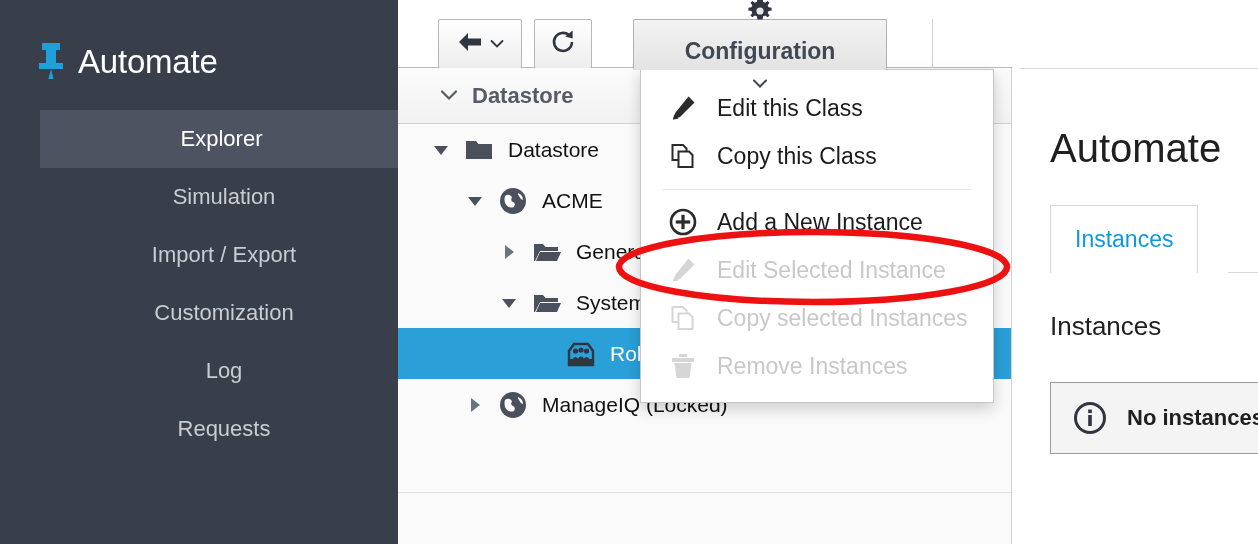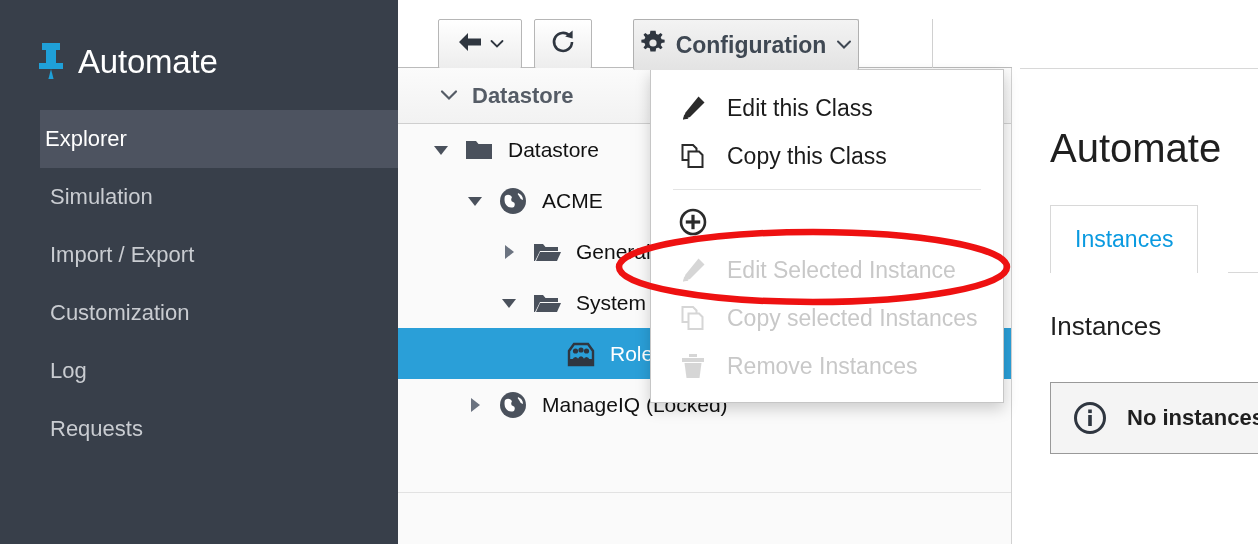--- a/index.html
+++ b/index.html
@@ -13,20 +13,21 @@
     overflow: hidden;
     font-family: "Liberation Sans", sans-serif;
     -webkit-font-smoothing: antialiased;
   }
   #app {
     position: relative;
     width: 1258px;
     height: 544px;
     overflow: hidden;
     background: #eab308;
+    text-align: center;
   }
 
   
   #sidebar {
     position: absolute;
     left: 0; top: 0;
     width: 398px;
     height: 544px;
     background: #383f4a;
     overflow: hidden;
@@ -110,27 +111,28 @@
     left: 40px; top: 19px;
     width: 84px; height: 50px;
     gap: 7px;
   }
   #btn-reload {
     left: 136px; top: 19px;
     width: 58px; height: 50px;
   }
   #btn-config {
     left: 235px; top: 19px;
-    width: 226px; height: 51px;
+    width: 254px; height: 51px;
     background: linear-gradient(to bottom, #f3f3f3 0%, #e3e3e3 100%);
     border-color: #b0b0b0;
     border-bottom: none;
     gap: 10px;
     padding: 0 16px;
     z-index: 60;
+    flex-direction: column;
   }
   #btn-config .cfg-label {
     font-size: 23px;
     font-weight: bold;
     color: #3f4853;
     white-space: nowrap;
   }
   .tb-sep {
     position: absolute;
     left: 534px;
@@ -212,21 +214,21 @@
   #tree-pane-border {
     position: absolute;
     left: 613px; top: 68px;
     width: 1px; height: 476px;
     background: #d2d2d2;
   }
 
   
   #config-menu {
     position: absolute;
-    left: 252px;
+    left: 242px;
     top: 69px;
     width: 354px;
     background: #ffffff;
     border: 1px solid #c6c6c6;
     box-shadow: 0 6px 14px rgba(0,0,0,0.18);
     box-sizing: border-box;
     padding: 14px 0 12px 0;
     z-index: 50;
   }
   .menu-item {
@@ -562,20 +564,21 @@
       <div class="menu-sep"></div>
 
       <div class="menu-item">
         <span class="mi-icon">
           <svg viewBox="0 0 28 28" width="28" height="28" xmlns="http://www.w3.org/2000/svg">
             <circle cx="14" cy="14" r="12" fill="none" stroke="#2b2b2b" stroke-width="2.6"></circle>
             <rect x="12.4" y="6.8" width="3.2" height="14.4" fill="#2b2b2b"></rect>
             <rect x="6.8" y="12.4" width="14.4" height="3.2" fill="#2b2b2b"></rect>
           </svg>
         </span>
+        <span class="mi-label">Add a New Instance</span>
       </div>
 
       <div class="menu-item disabled">
         <span class="mi-icon">
           <svg viewBox="0 0 28 28" width="28" height="28" xmlns="http://www.w3.org/2000/svg">
             <path d="M19.5 2.5 L25.5 8.5 L11 23 L4 25.5 L6.5 18.5 Z" fill="#d6d6d6"></path>
             <path d="M5.2 20.5 L9.5 24.8 L4 25.5 Z" fill="#d6d6d6"></path>
           </svg>
         </span>
         <span class="mi-label">Edit Selected Instance</span>

